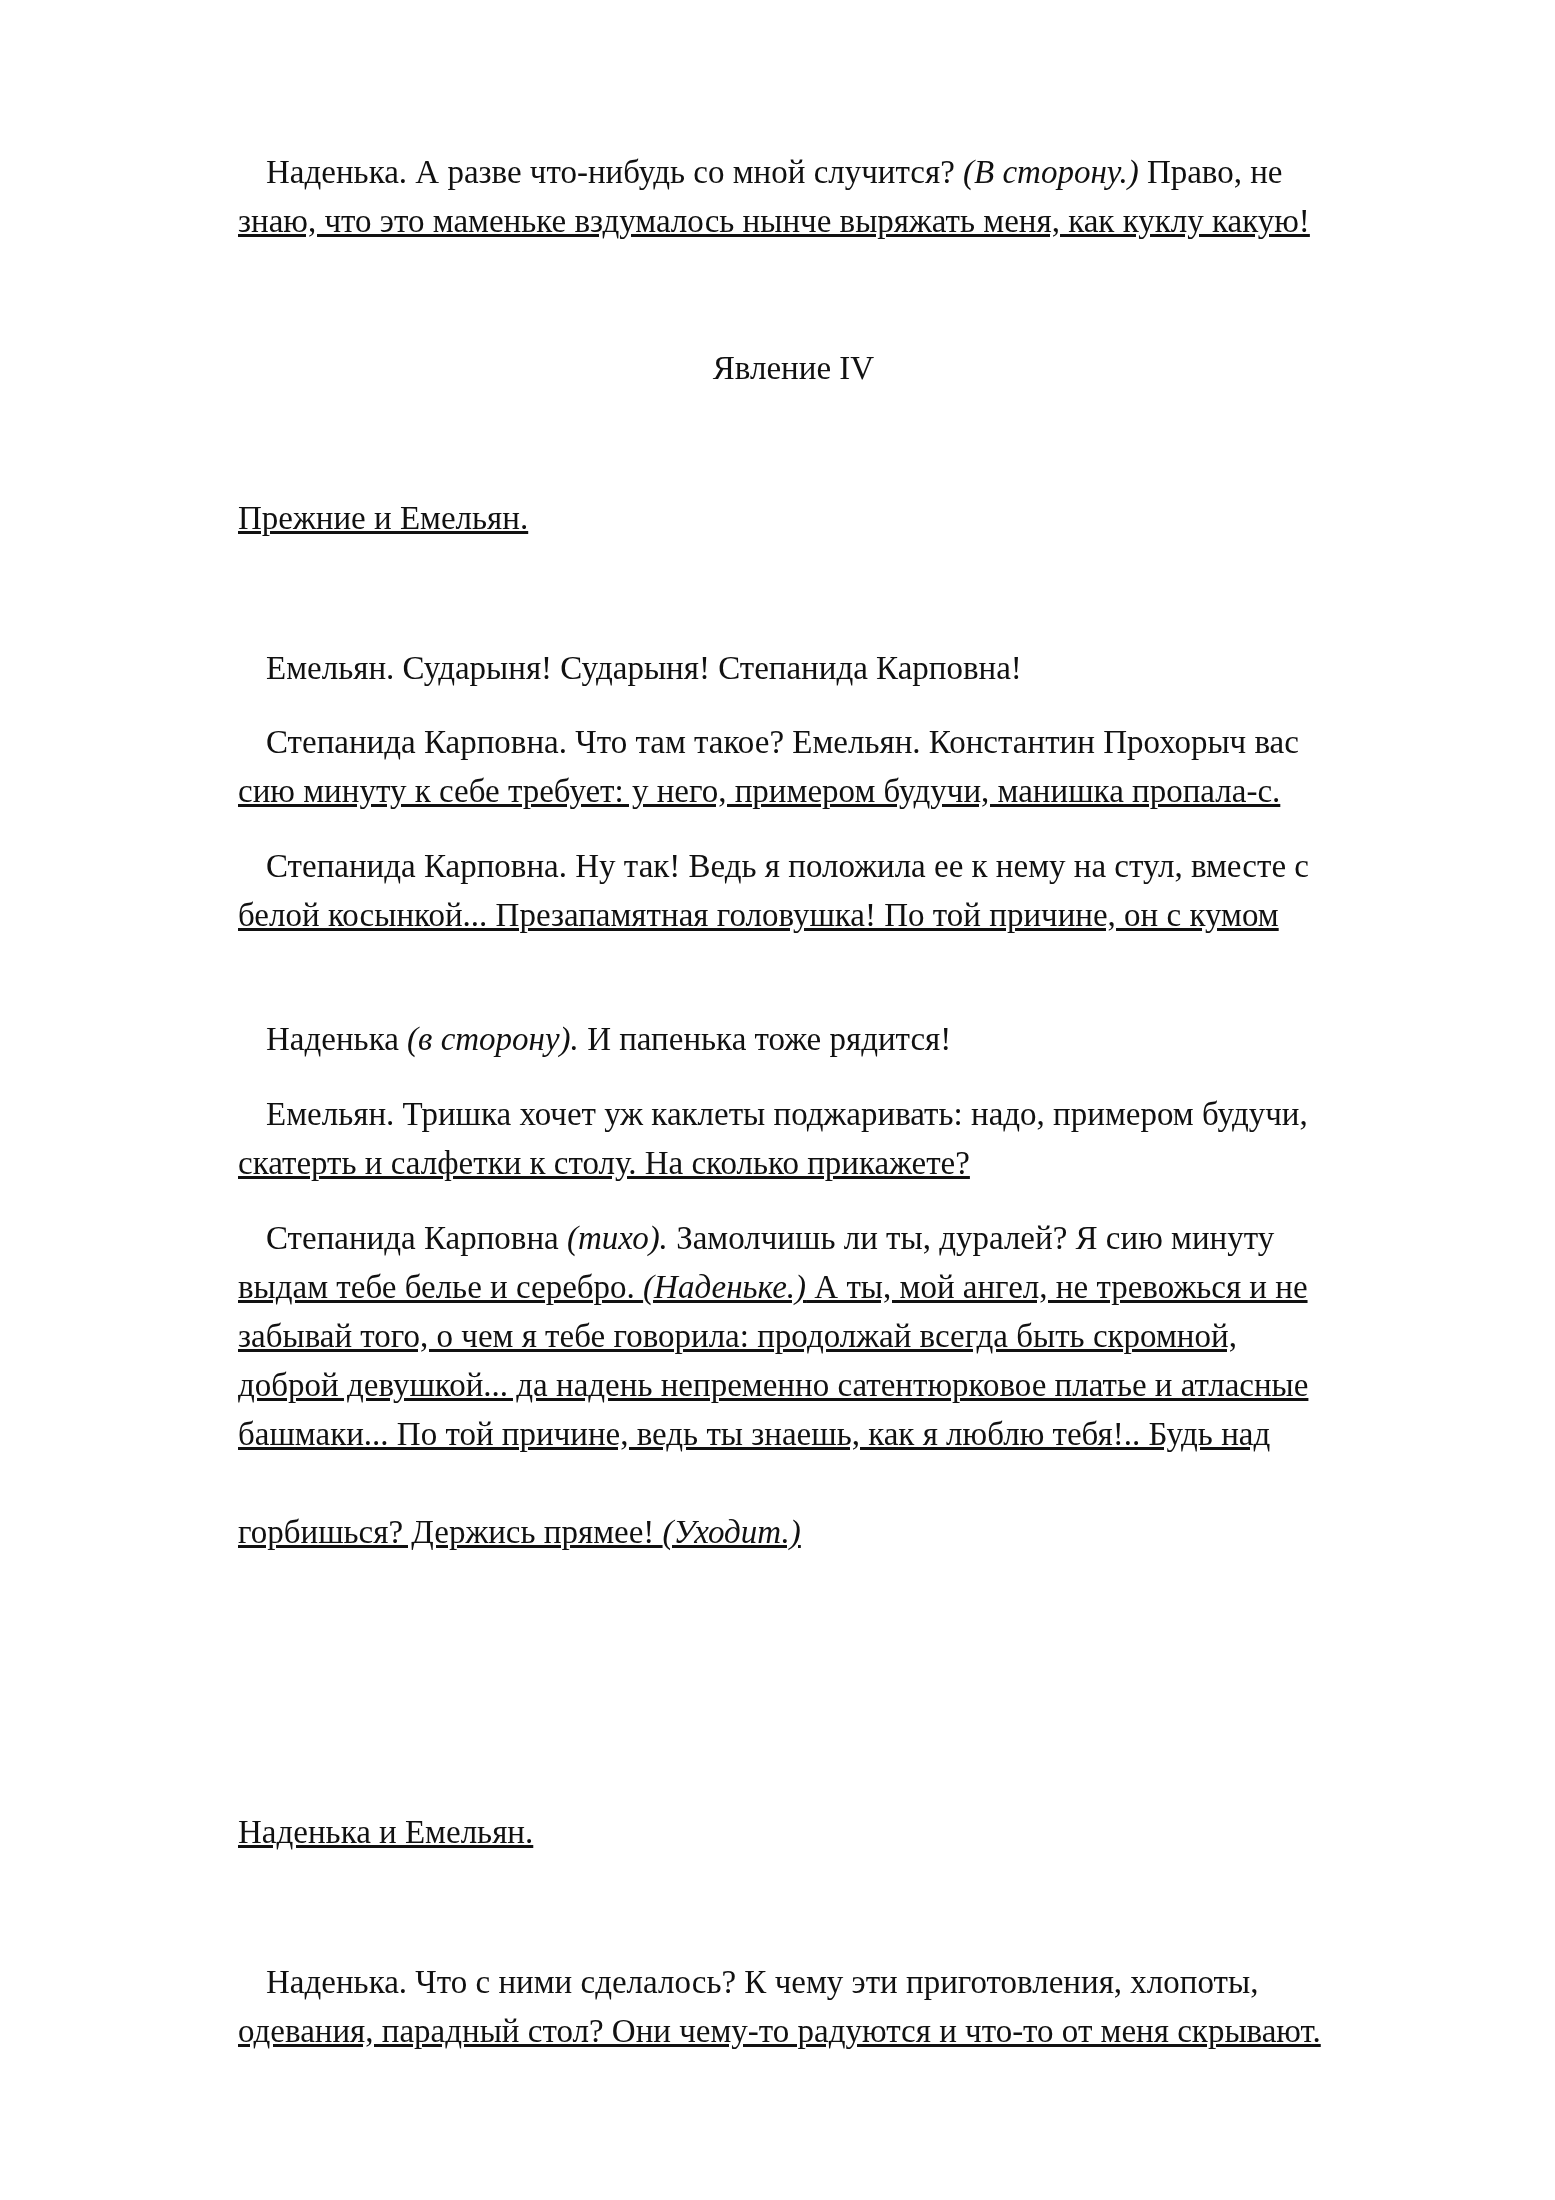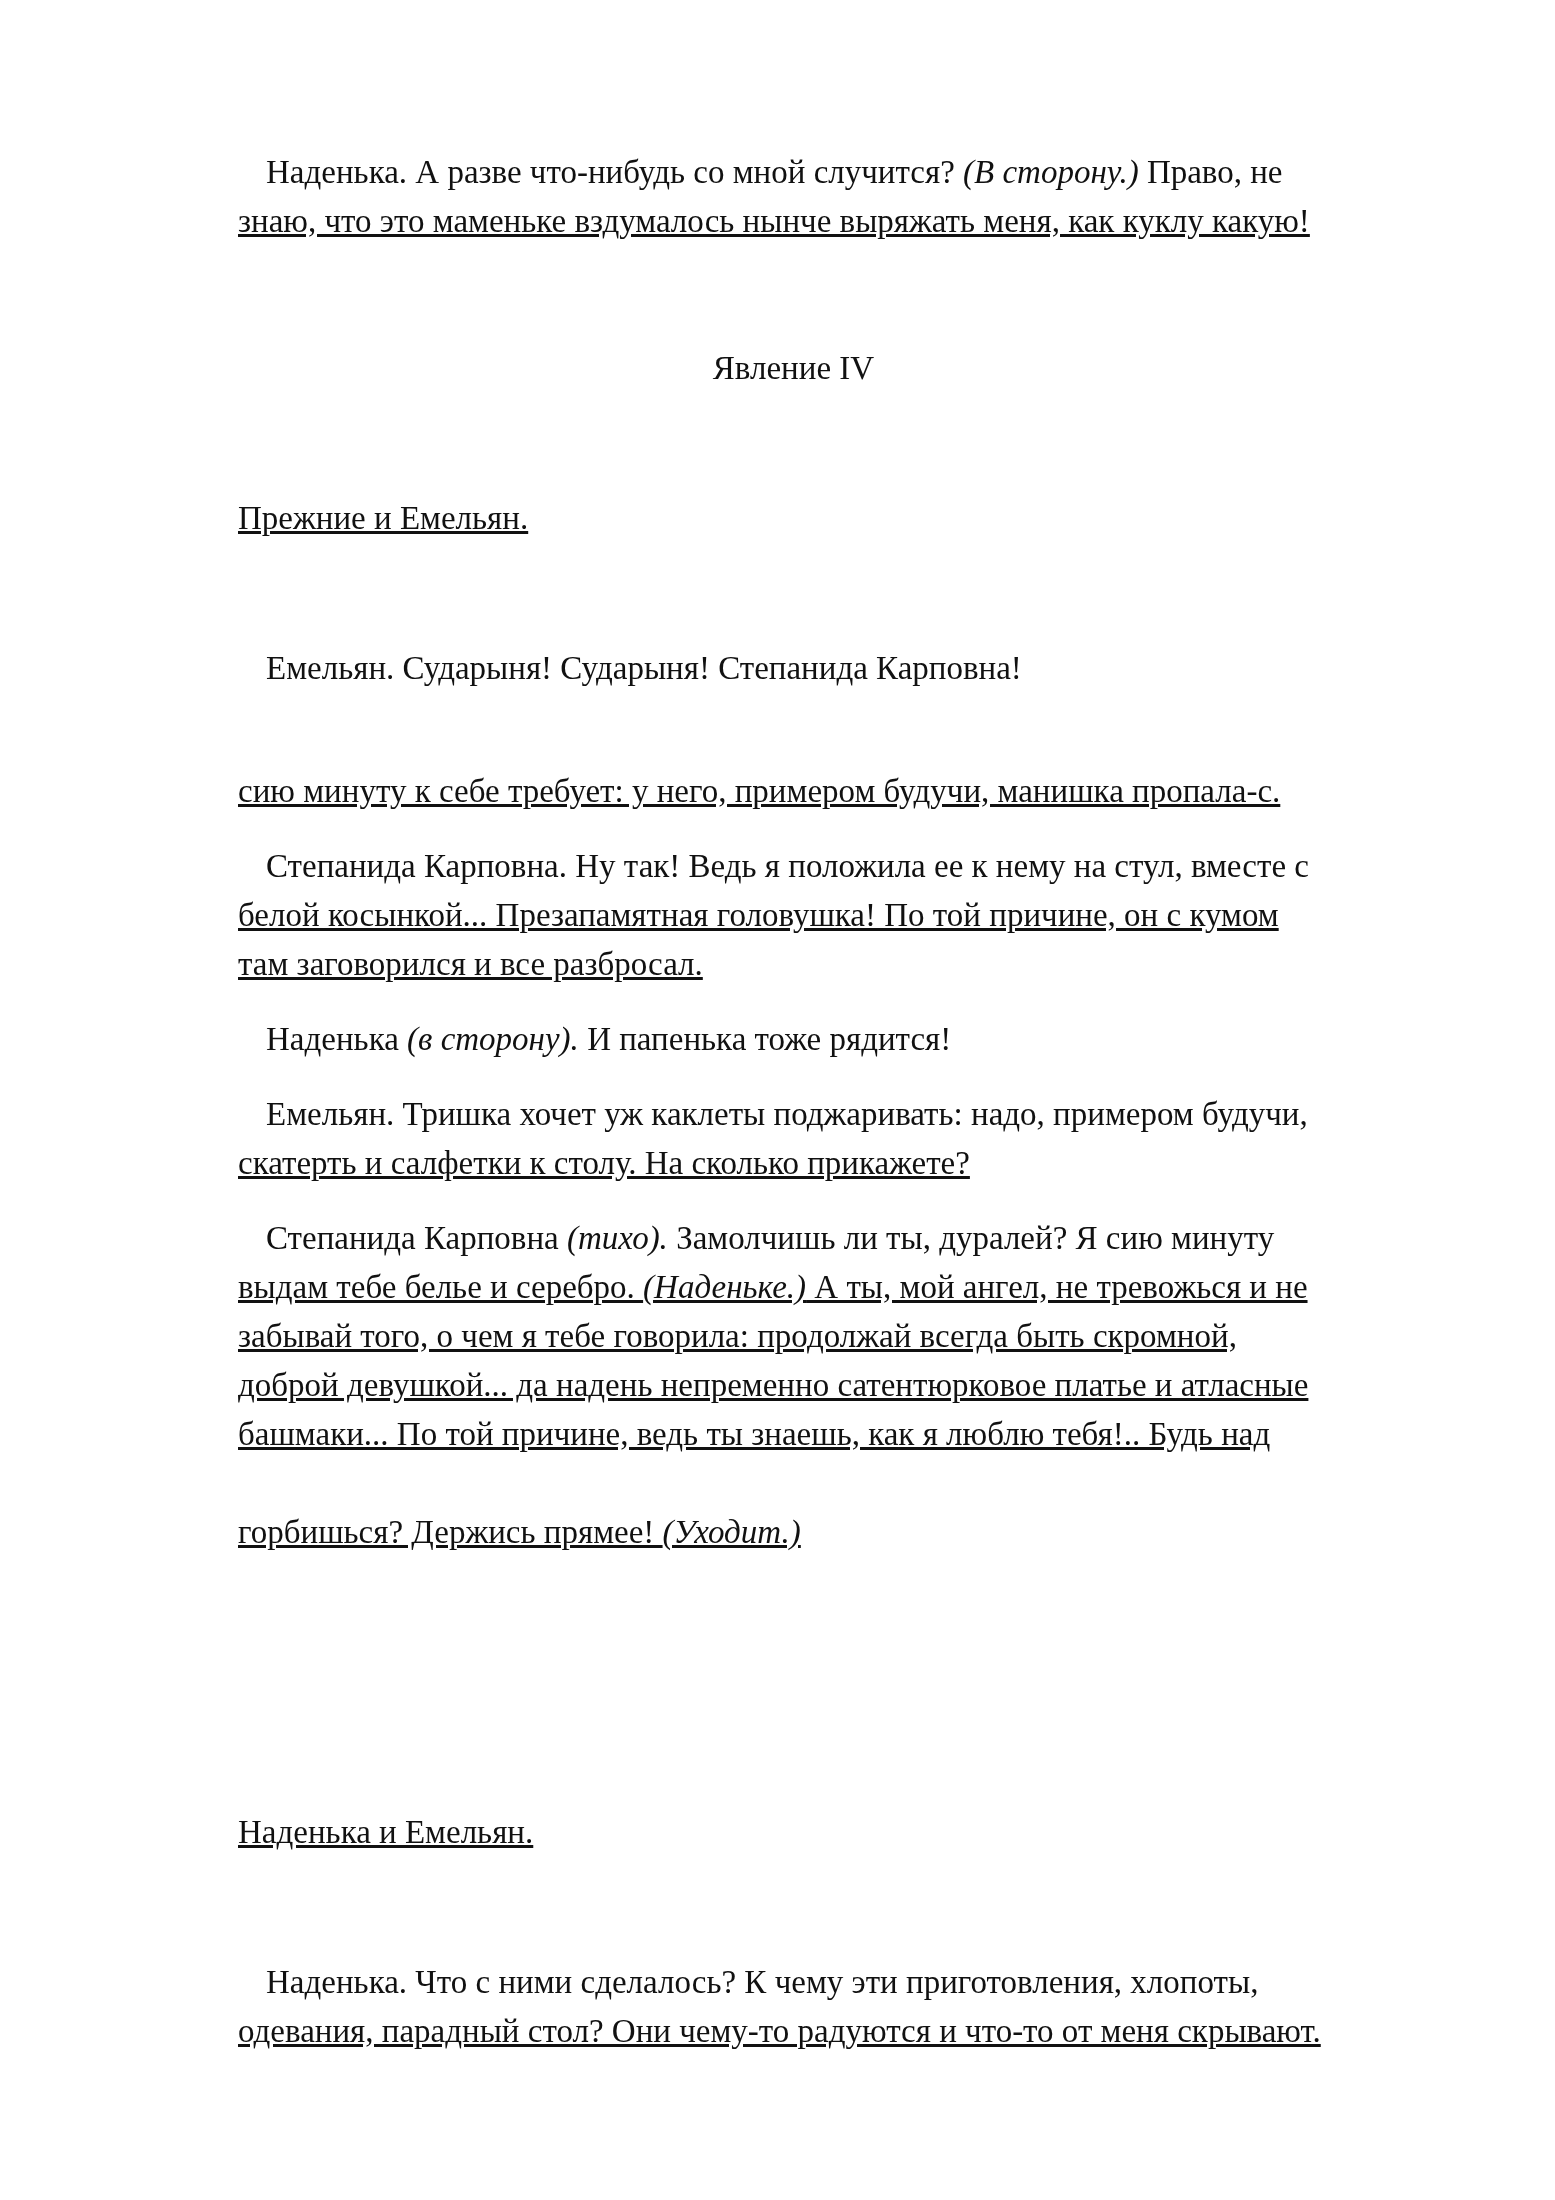--- a/index.html
+++ b/index.html
@@ -24,25 +24,25 @@
 
   <div class="line indent" style="top:152px"><span>Наденька. А разве что-нибудь со мной случится? </span><i>(В сторону.)</i><span> Право, не</span></div>
   <div class="line left" style="top:201px"><span>знаю, что это маменьке вздумалось нынче выряжать меня, как куклу какую!</span></div>
 
   <div class="line center" style="top:348px">Явление IV</div>
 
   <div class="line left" style="top:498px">Прежние и Емельян.</div>
 
   <div class="line indent" style="top:648px"><span>Емельян. Сударыня! Сударыня! Степанида Карповна!</span></div>
 
+  <div class="line indent" style="top:722px"><span>Степанида Карповна. Что там такое? Емельян. Константин Прохорыч вас</span></div>
   <div class="line left" style="top:771px"><span>сию минуту к себе требует: у него, примером будучи, манишка пропала-с.</span></div>
 
   <div class="line indent" style="top:846px"><span>Степанида Карповна. Ну так! Ведь я положила ее к нему на стул, вместе с</span></div>
   <div class="line left" style="top:895px"><span>белой косынкой... Презапамятная головушка! По той причине, он с кумом</span></div>
-  <div class="line left" style="top:944px"><span>там заговорился и все разбросал.</span></div>
 
   <div class="line indent" style="top:1019px"><span>Наденька </span><i>(в сторону).</i><span> И папенька тоже рядится!</span></div>
 
   <div class="line indent" style="top:1094px"><span>Емельян. Тришка хочет уж каклеты поджаривать: надо, примером будучи,</span></div>
   <div class="line left" style="top:1143px"><span>скатерть и салфетки к столу. На сколько прикажете?</span></div>
 
   <div class="line indent" style="top:1218px"><span>Степанида Карповна </span><i>(тихо).</i><span> Замолчишь ли ты, дуралей? Я сию минуту</span></div>
   <div class="line left" style="top:1267px"><span>выдам тебе белье и серебро. </span><i>(Наденьке.)</i><span> А ты, мой ангел, не тревожься и не</span></div>
   <div class="line left" style="top:1316px"><span>забывай того, о чем я тебе говорила: продолжай всегда быть скромной,</span></div>
   <div class="line left" style="top:1365px"><span>доброй девушкой... да надень непременно сатентюрковое платье и атласные</span></div>

